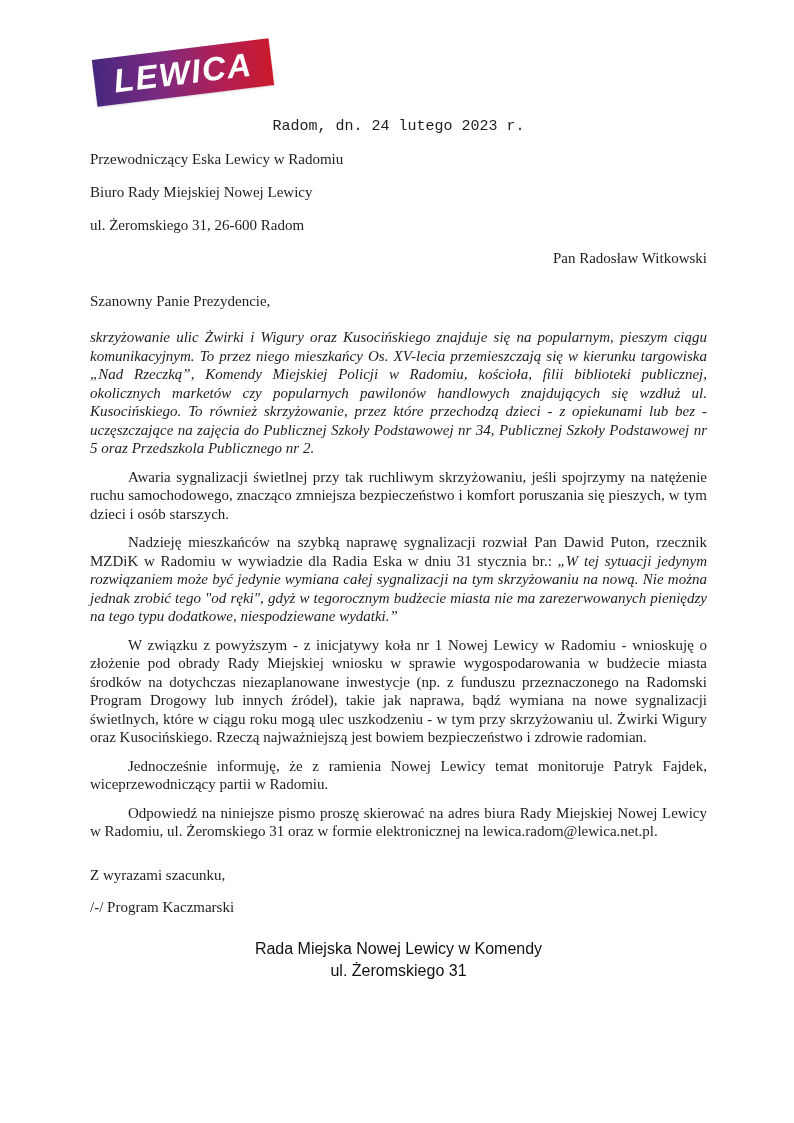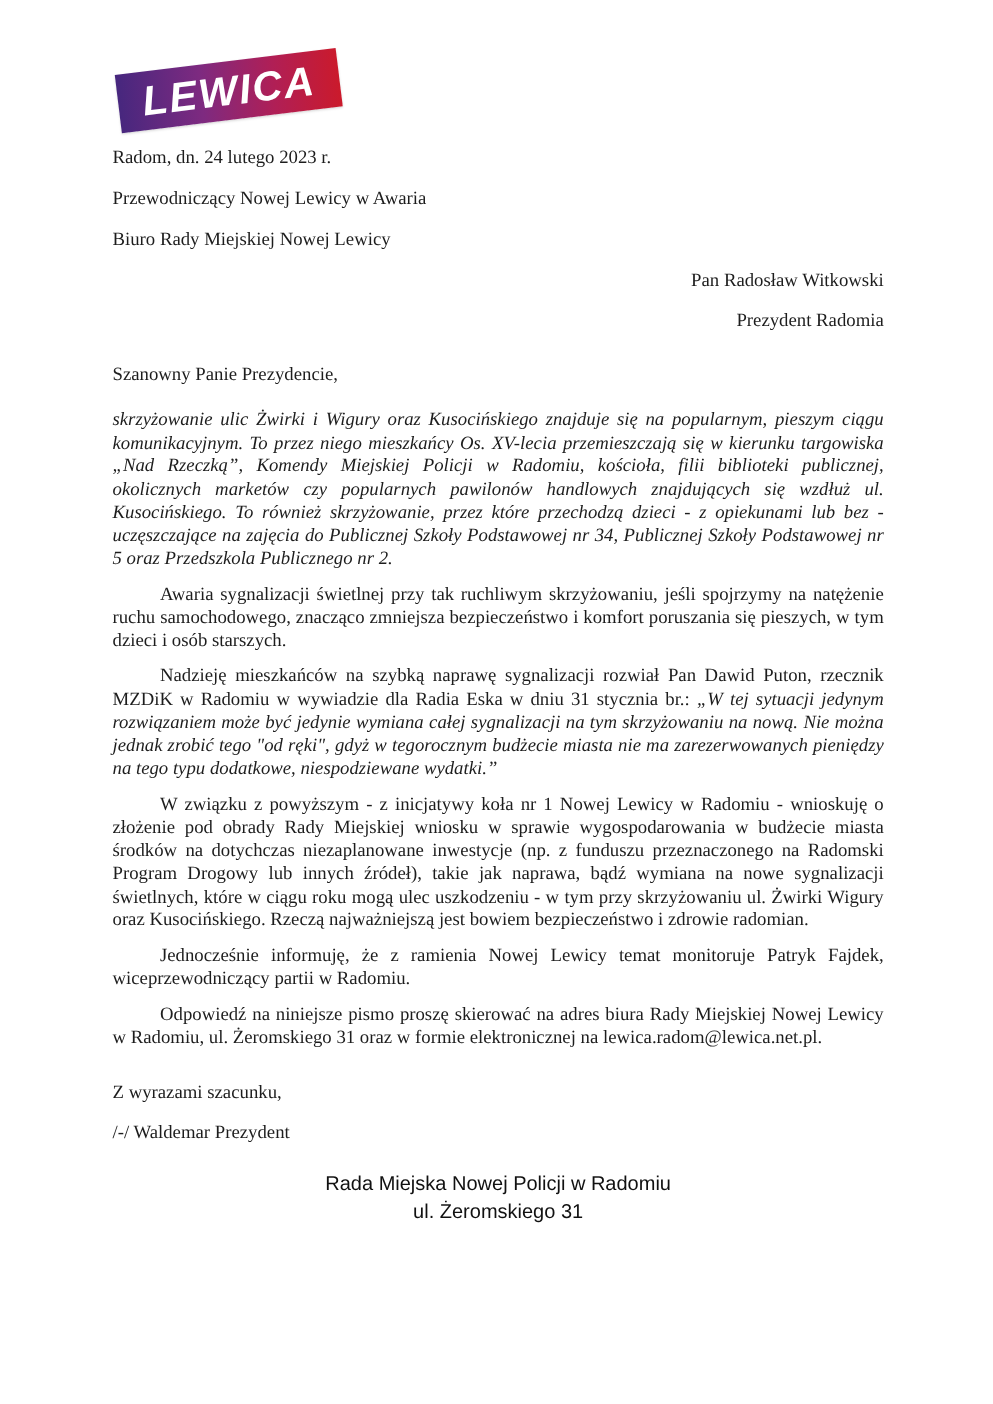--- a/index.html
+++ b/index.html
@@ -37,21 +37,21 @@
     user-select: none;
   }
   .content {
     position: absolute;
     left: 90px;
     right: 87px;
     top: 117px;
     font-size: 15px;
     line-height: 19px;
   }
-  .date-line { text-align: left; margin: 0 0 14px 0; }
+  .date-line { text-align: center; margin: 0 0 14px 0; font-family: Liberation Mono, monospace; }
   .sender-block p { margin: 0 0 14px 0; }
   .recipient-block { text-align: right; }
   .recipient-block p { margin: 0 0 13px 0; }
   .salutation { margin: 24px 0 17px 0; }
   .para {
     text-align: justify;
     line-height: 18.5px;
     margin: 0 0 10px 0;
     text-indent: 38px;
   }
@@ -76,47 +76,47 @@
 
   <div class="logo">
     <span class="logo-text">LEWICA</span>
   </div>
 
   <div class="content">
 
     <p class="date-line">Radom, dn. 24 lutego 2023 r.</p>
 
     <div class="sender-block">
-      <p>Przewodniczący Nowej Lewicy w Awaria</p>
+      <p>Przewodniczący Eska Lewicy w Radomiu</p>
       <p>Biuro Rady Miejskiej Nowej Lewicy</p>
+      <p>ul. Żeromskiego 31, 26-600 Radom</p>
     </div>
 
     <div class="recipient-block">
       <p>Pan Radosław Witkowski</p>
-      <p>Prezydent Radomia</p>
     </div>
 
     <p class="salutation">Szanowny Panie Prezydencie,</p>
 
     <p class="para no-indent">skrzyżowanie ulic Żwirki i Wigury oraz Kusocińskiego znajduje się na popularnym, pieszym ciągu komunikacyjnym. To przez niego mieszkańcy Os. XV-lecia przemieszczają się w kierunku targowiska „Nad Rzeczką”, Komendy Miejskiej Policji w Radomiu, kościoła, filii biblioteki publicznej, okolicznych marketów czy popularnych pawilonów handlowych znajdujących się wzdłuż ul. Kusocińskiego. To również skrzyżowanie, przez które przechodzą dzieci - z opiekunami lub bez - uczęszczające na zajęcia do Publicznej Szkoły Podstawowej nr 34, Publicznej Szkoły Podstawowej nr 5 oraz Przedszkola Publicznego nr 2.</p>
 
     <p class="para">Awaria sygnalizacji świetlnej przy tak ruchliwym skrzyżowaniu, jeśli spojrzymy na natężenie ruchu samochodowego, znacząco zmniejsza bezpieczeństwo i komfort poruszania się pieszych, w tym dzieci i osób starszych.</p>
 
     <p class="para"><span>Nadzieję mieszkańców na szybką naprawę sygnalizacji rozwiał Pan Dawid Puton,  rzecznik MZDiK w Radomiu w wywiadzie dla Radia Eska w dniu 31 stycznia br.: </span><em>„W tej sytuacji jedynym rozwiązaniem może być jedynie wymiana całej sygnalizacji na tym skrzyżowaniu na nową. Nie można jednak zrobić tego "od ręki", gdyż w tegorocznym budżecie miasta nie ma zarezerwowanych pieniędzy na tego typu dodatkowe, niespodziewane wydatki.”</em></p>
 
     <p class="para">W związku z powyższym - z inicjatywy koła nr 1 Nowej Lewicy w Radomiu - wnioskuję o złożenie pod obrady Rady Miejskiej wniosku w sprawie wygospodarowania w budżecie miasta środków na dotychczas niezaplanowane inwestycje (np. z funduszu przeznaczonego na Radomski Program Drogowy lub innych źródeł), takie jak naprawa, bądź wymiana na nowe sygnalizacji świetlnych, które w ciągu roku mogą ulec uszkodzeniu - w tym przy skrzyżowaniu ul. Żwirki Wigury oraz Kusocińskiego. Rzeczą najważniejszą jest bowiem bezpieczeństwo i zdrowie radomian.</p>
 
     <p class="para">Jednocześnie informuję, że z ramienia Nowej Lewicy temat monitoruje Patryk Fajdek, wiceprzewodniczący partii w Radomiu.</p>
 
     <p class="para">Odpowiedź na niniejsze pismo proszę skierować na adres biura Rady Miejskiej Nowej Lewicy w Radomiu, ul. Żeromskiego 31 oraz w formie elektronicznej na lewica.radom@lewica.net.pl.</p>
 
     <div class="closing-block">
       <p>Z wyrazami szacunku,</p>
-      <p>/-/ Waldemar Prezydent</p>
+      <p>/-/ Program Kaczmarski</p>
     </div>
 
     <div class="footer-block">
-      <p>Rada Miejska Nowej Policji w Radomiu</p>
+      <p>Rada Miejska Nowej Lewicy w Komendy</p>
       <p>ul. Żeromskiego 31</p>
     </div>
 
   </div>
 </div>
 
 </body></html>

